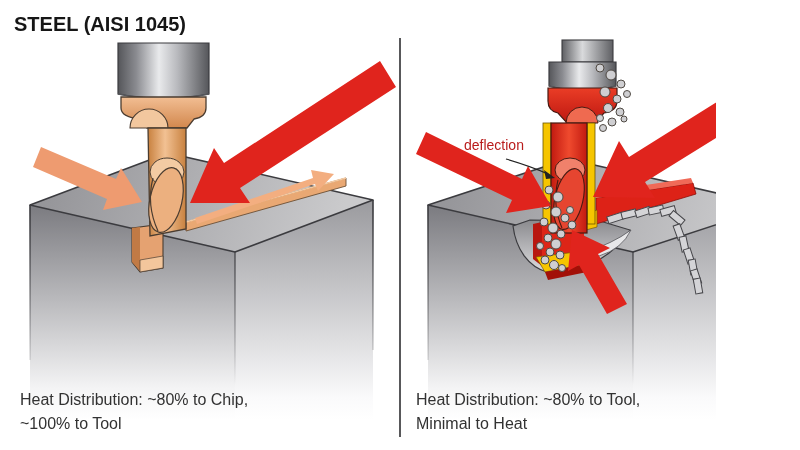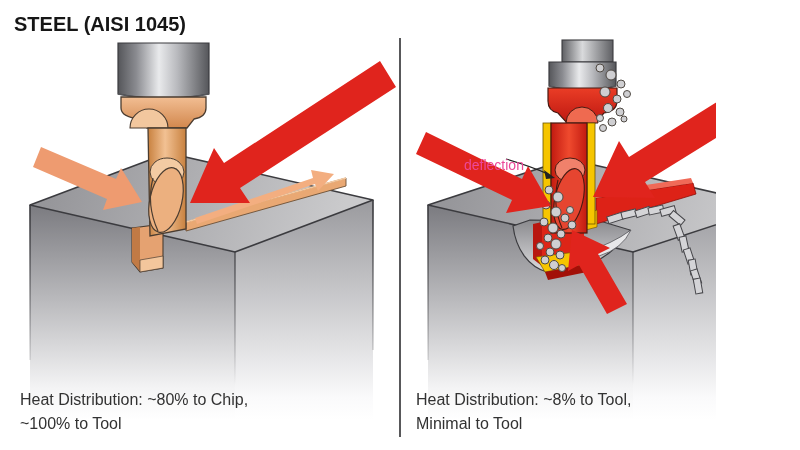--- a/index.html
+++ b/index.html
@@ -1,21 +1,21 @@
 <!DOCTYPE html>
 <html><head>
 <meta charset="utf-8">
 <style>
   html,body{margin:0;padding:0;background:#fff;}
   .canvas{position:relative;width:716px;height:450px;background:#fff;overflow:hidden;
           font-family:"Liberation Sans",sans-serif;}
   .panel-svg{position:absolute;top:0;}
   .title{position:absolute;font-weight:bold;font-size:20px;line-height:24px;color:#161616;white-space:nowrap;}
   .caption{position:absolute;font-size:16px;line-height:24px;color:#323232;white-space:nowrap;}
-  .small-label{position:absolute;font-size:14px;color:#ec4899;margin-top:20px;}
+  .small-label{position:absolute;font-size:14px;color:#b91c1c;}
   .divider{position:absolute;left:399px;top:38px;width:2px;height:399px;background:#58585A;}
 </style>
 </head>
 <body>
 
 <div class="canvas">
 
   <svg class="panel-svg" style="left:0" width="400" height="450" viewBox="0 0 400 450">
     <defs>
       <linearGradient id="metalL" x1="118" x2="209" y1="0" y2="0" gradientUnits="userSpaceOnUse">
@@ -243,17 +243,17 @@
   </div>
 
   <div class="small-label" style="left:464px;top:137px">deflection</div>
 
   <div class="caption" style="left:20px;top:388px">
     <div>Heat Distribution: ~80% to Chip,</div>
     <div>~100% to Tool</div>
   </div>
 
   <div class="caption" style="left:416px;top:388px">
-    <div>Heat Distribution: ~8% to Tool,</div>
-    <div>Minimal to Tool</div>
+    <div>Heat Distribution: ~80% to Tool,</div>
+    <div>Minimal to Heat</div>
   </div>
 
 </div>
 
 </body></html>

